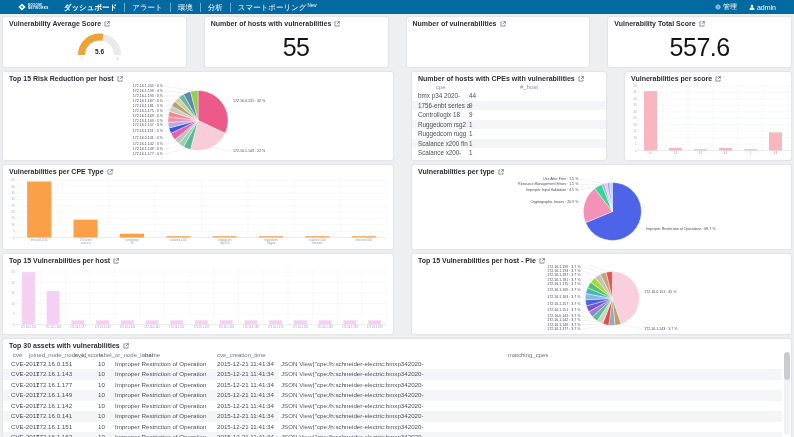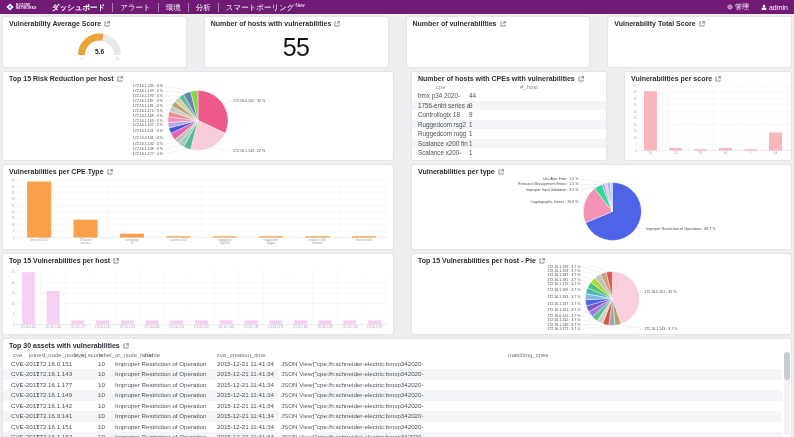--- a/index.html
+++ b/index.html
@@ -1,17 +1,17 @@
 <!DOCTYPE html>
 <html><head>
 <meta charset="utf-8">
 <style>
 *{margin:0;padding:0;box-sizing:border-box}
 html,body{width:794px;height:437px;overflow:hidden;background:#edeff1;font-family:"Liberation Sans","DejaVu Sans",sans-serif}
-nav{height:14px;background:#701a75;display:flex;align-items:center;color:#fff;padding:0 6px;gap:8px}
+nav{height:14px;background:#0369a1;display:flex;align-items:center;color:#fff;padding:0 18px;gap:8px}
 .brand{display:flex;align-items:center;gap:2px;flex:none}
 .brand svg{width:8px;height:8px;display:block}
 .brandtext{display:flex;flex-direction:column;font-size:3px;line-height:3.4px;letter-spacing:.4px;font-weight:bold}
 .menu{display:flex;list-style:none;align-items:center;height:100%}
 .menu li{font-size:7.5px;padding:0 7px;border-right:1px solid rgba(255,255,255,.45);display:flex;align-items:flex-start;height:9px;line-height:9px;cursor:pointer;white-space:nowrap}
 .menu li:last-child{border-right:none}
 .menu li.active{font-weight:bold}
 sup.new{font-size:4.5px;margin-left:1px;line-height:5px}
 .navright{margin-left:auto;display:flex;gap:12px;align-items:center;font-size:7px}
 .navitem{display:flex;align-items:center;gap:2px;cursor:pointer}
@@ -149,20 +149,21 @@
     </div>
     <div class="card">
       <div class="wtitle">
           <span>Vulnerability Total Score</span>
         <svg class="linkicon" viewBox="0 0 10 10">
             <path d="M4,1.5 H1.5 V8.5 H8.5 V6" fill="none" stroke="#4a4e55" stroke-width="1"></path>
             <path d="M5.5,1 H9 V4.5" fill="none" stroke="#4a4e55" stroke-width="1"></path>
             <path d="M9,1 L4.8,5.2" stroke="#4a4e55" stroke-width="1"></path>
           </svg>
       </div>
+      <div class="bignum">557.6</div>
     </div>
   </section>
 
   <section class="row r2">
     <div class="card">
       <div class="wtitle">
           <span>Top 15 Risk Reduction per host</span>
         <svg class="linkicon" viewBox="0 0 10 10">
             <path d="M4,1.5 H1.5 V8.5 H8.5 V6" fill="none" stroke="#4a4e55" stroke-width="1"></path>
             <path d="M5.5,1 H9 V4.5" fill="none" stroke="#4a4e55" stroke-width="1"></path>

